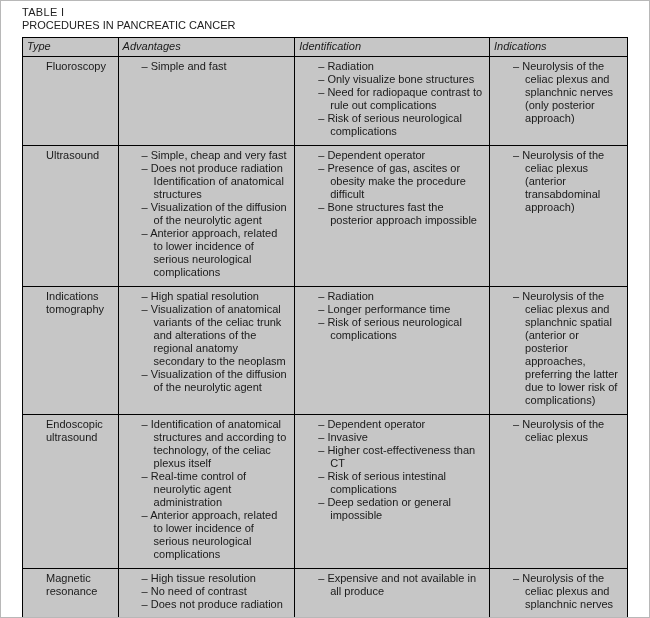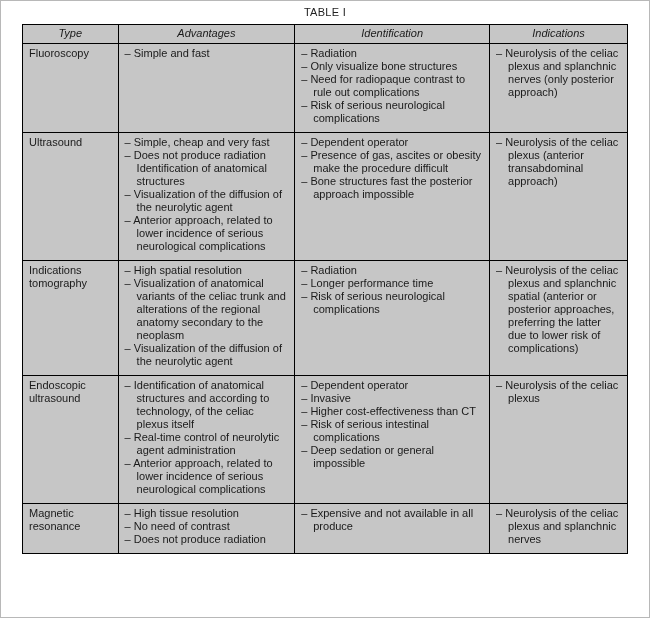--- a/index.html
+++ b/index.html
@@ -12,64 +12,64 @@
   .page {
     width: 650px;
     height: 618px;
     box-sizing: border-box;
     border: 1px solid #b8b8b8;
     background: #ffffff;
     padding: 5px 21px 8px 21px;
     overflow: hidden;
   }
   .caption {
-    text-align: center;
     font-size: 11px;
     line-height: 13px;
     color: #222;
     margin-bottom: 5px;
   }
   .caption .table-label { letter-spacing: 0.3px; }
   table.main {
     width: 100%;
     border-collapse: collapse;
     table-layout: fixed;
   }
   table.main th, table.main td {
     border: 1px solid #000000;
     background: #c6c6c6;
     font-size: 11px;
     line-height: 13px;
     vertical-align: top;
-    padding: 3px 6px 7px 6px;
+    padding: 3px 6px 7px 23px;
     overflow: hidden;
   }
   table.main th {
     font-style: italic;
     font-weight: normal;
-    text-align: center;
+    text-align: left;
     padding: 2px 4px 3px 4px;
   }
   col.c-type { width: 15.8%; }
   col.c-adv  { width: 29.2%; }
   col.c-dis  { width: 32.2%; }
   col.c-ind  { width: 22.8%; }
   .bullet {
     padding-left: 12px;
     text-indent: -12px;
   }
   td.type-col { padding-left: 7px; }
 </style>
 </head>
 <body>
 
 <div class="page">
 
   <div class="caption">
     <div class="table-label">TABLE I</div>
+    <div>PROCEDURES IN PANCREATIC CANCER</div>
   </div>
 
   <table class="main">
     <colgroup>
       <col class="c-type">
         <col class="c-adv">
         <col class="c-dis">
         <col class="c-ind">
     </colgroup>
     <thead>

